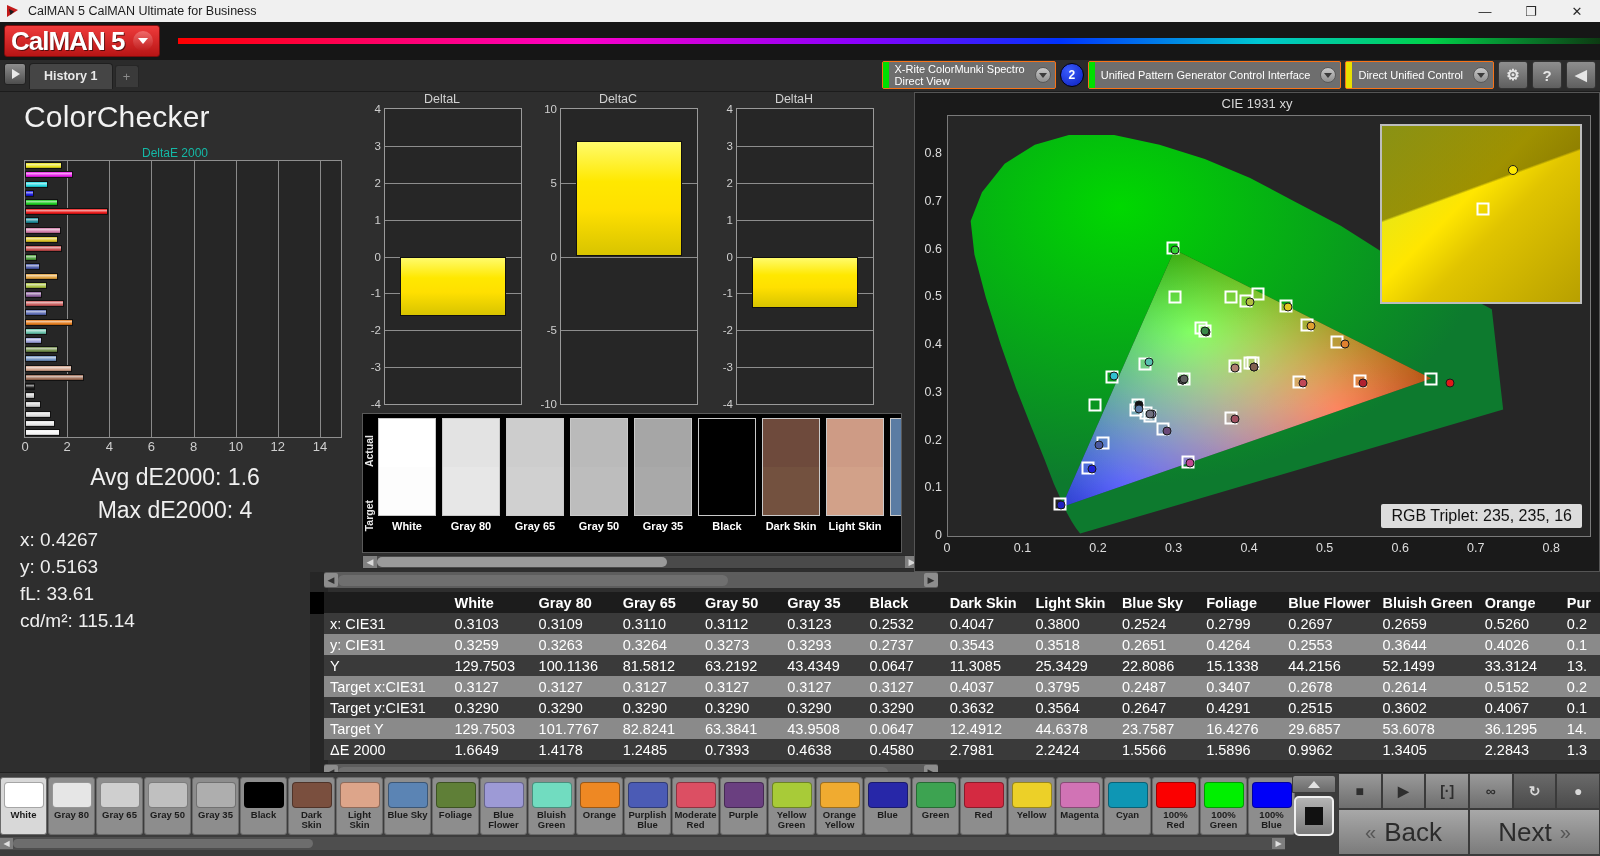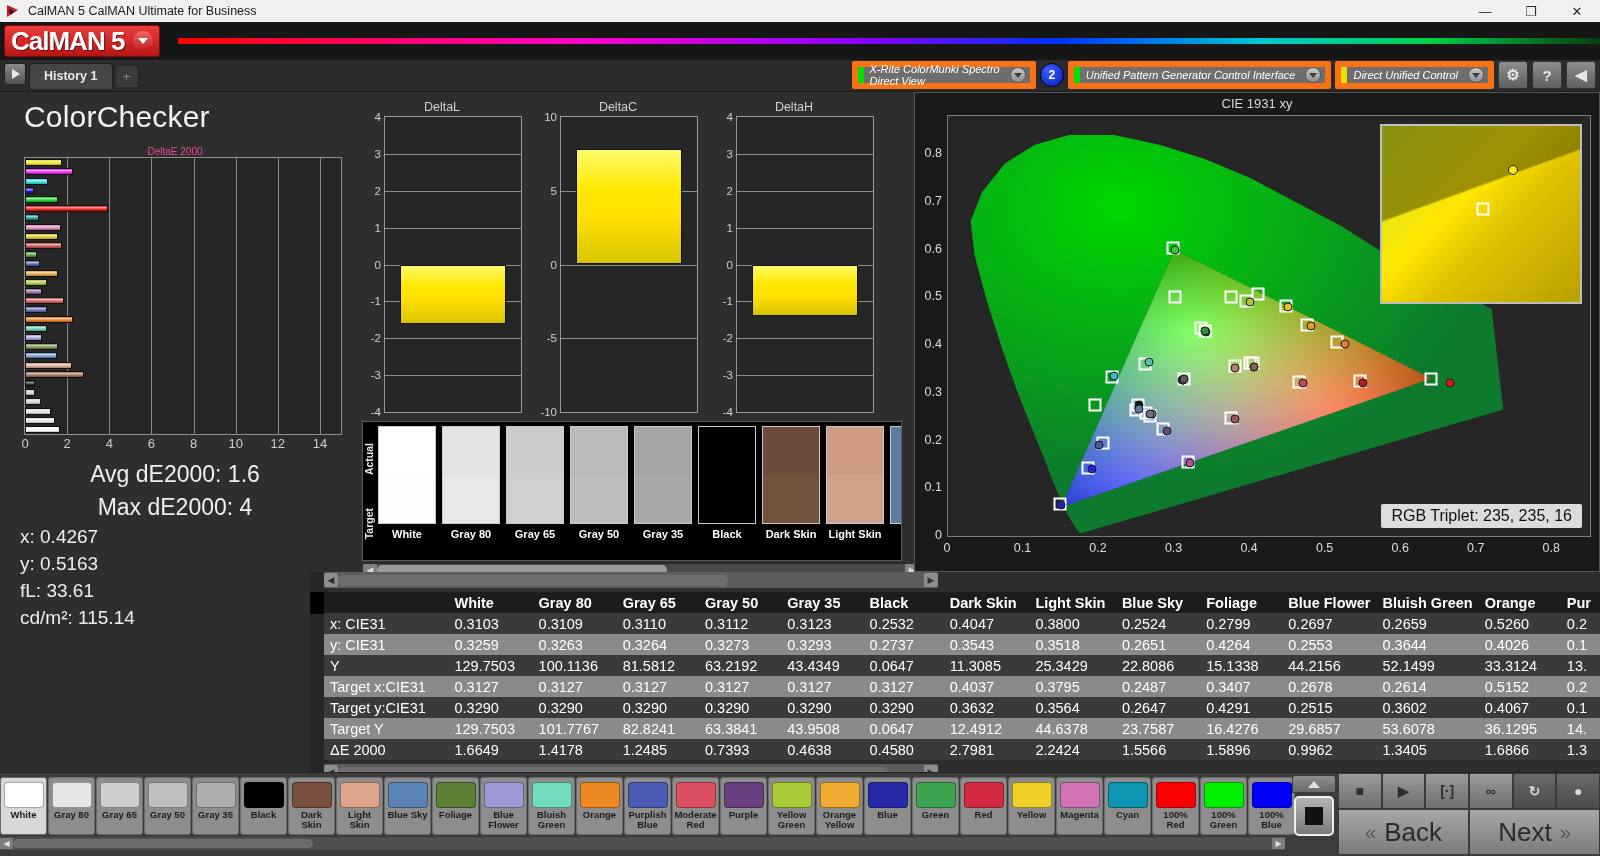--- a/index.html
+++ b/index.html
@@ -34,48 +34,48 @@
   #histbar{height:32px;background:#2b2b2b;display:flex;align-items:center;position:relative;border-bottom:1px solid #1c1c1c;}
   .playbtn{width:22px;height:22px;margin:0 3px 4px 4px;border-radius:3px;background:linear-gradient(#8d8d8d,#4e4e4e);
      border:1px solid #222;display:flex;align-items:center;justify-content:center;}
   .playbtn::after{content:"";border-left:8px solid #e9e9e9;border-top:5px solid transparent;border-bottom:5px solid transparent;margin-left:2px;}
   .htab{height:26px;padding:0 14px;background:#454545;color:#eaeaea;display:flex;align-items:center;
      border-radius:4px 4px 0 0;font-size:12.5px;font-weight:bold;border:1px solid #1f1f1f;border-bottom:none;}
   .hplus{width:24px;height:22px;background:#3a3a3a;color:#8a8a8a;display:flex;align-items:center;justify-content:center;
      border-radius:3px 3px 0 0;font-size:13px;margin-left:2px;border:1px solid #262626;border-bottom:none;}
   
   #toolbar{position:absolute;right:4px;bottom:2px;display:flex;align-items:center;gap:4px;}
-  .meterbox{height:28px;background:#6e6e6e;border:6px solid #f97316;border-radius:2px;display:flex;align-items:stretch;font-style:italic;}
+  .meterbox{height:28px;background:#6e6e6e;border:1px solid #f97316;border-radius:2px;display:flex;align-items:stretch;}
   .meterbox .stripe{width:6px;}
   .meterbox .lbl{display:flex;flex-direction:column;justify-content:center;padding:0 6px;font-size:11px;color:#fff;line-height:12px;}
   .meterbox .dd{width:24px;display:flex;align-items:center;justify-content:center;}
   .dd-circ{width:16px;height:16px;border-radius:50%;background:linear-gradient(#c9c9c9,#8f8f8f);
      display:flex;align-items:center;justify-content:center;border:1px solid #5a5a5a;}
   .dd-circ::after{content:"";border-left:4px solid transparent;border-right:4px solid transparent;border-top:5px solid #3c3c3c;}
   .bluebadge{width:24px;height:24px;border-radius:50%;background:radial-gradient(circle at 35% 30%,#3a5cff,#0a1ebb);
      color:#fff;font-size:12px;font-weight:bold;display:flex;align-items:center;justify-content:center;border:1px solid #001;}
   .sqbtn{width:30px;height:28px;background:linear-gradient(#8e8e8e,#5f5f5f);border:1px solid #333;border-radius:3px;
      display:flex;align-items:center;justify-content:center;color:#e6e6e6;font-size:15px;font-weight:bold;}
   
   #main{position:absolute;top:92px;left:0;width:1600px;height:680px;}
   
   #leftpanel{position:absolute;left:0;top:0;width:350px;height:680px;padding:0 14px;}
   .cc-title{font-size:30px;color:#f2f2f2;font-weight:normal;margin:8px 0 4px 10px;letter-spacing:.2px;}
   .cc-sub{font-size:14.5px;color:#dcdcdc;line-height:19px;margin-left:10px;}
-  .de-title{text-align:center;font-size:10px;color:#ec4899;margin-top:12px;}
+  .de-title{text-align:center;font-size:12px;color:#14b8a6;margin-top:12px;}
   #dechart{position:relative;margin-left:10px;width:318px;height:278px;background:#262626;border:1px solid #8f8f8f;}
   #dechart .vgrid{position:absolute;top:0;bottom:0;width:1px;background:#8a8a8a;}
   .debar{position:absolute;height:7px;border:1px solid #111;}
   #deaxis{position:relative;margin-left:10px;width:318px;height:20px;}
   #deaxis span{position:absolute;font-size:13px;color:#cfcfcf;transform:translateX(-50%);top:1px;}
   .avgline{text-align:center;font-size:23px;color:#f0f0f0;margin-top:6px;}
   .cr-head{font-size:21px;color:#f0f0f0;margin:14px 0 6px 6px;}
   .cr-row{font-size:19px;color:#efefef;margin:5px 0 5px 6px;}
   
-  #center{position:absolute;left:350px;top:8px;width:562px;height:680px;}
+  #center{position:absolute;left:350px;top:0;width:562px;height:680px;}
   .minicharts{display:flex;gap:16px;padding-left:12px;}
   .mc{width:160px;}
   .mc .mt{text-align:center;font-size:12.5px;color:#d2d2d2;margin-bottom:2px;}
   .mc .plotwrap{display:flex;}
   .mc .ylabels{width:22px;position:relative;height:297px;}
   .mc .ylabels span{position:absolute;right:3px;font-size:11.5px;color:#cfcfcf;transform:translateY(-50%);}
   .mc .plot{position:relative;flex:1;height:297px;background:#262626;border:1px solid #9a9a9a;}
   .mc .hgrid{position:absolute;left:0;right:0;height:1px;background:#8d8d8d;}
   .mc .vbar{position:absolute;left:11%;width:78%;border:1px solid #101010;
      background:linear-gradient(180deg,#fffb6b,#ffe800 35%,#ffe000 60%,#d8c400);}
@@ -669,21 +669,21 @@
               <td>1.2485</td>
               <td>0.7393</td>
               <td>0.4638</td>
               <td>0.4580</td>
               <td>2.7981</td>
               <td>2.2424</td>
               <td>1.5566</td>
               <td>1.5896</td>
               <td>0.9962</td>
               <td>1.3405</td>
-              <td>1.6866</td>
+              <td>2.2843</td>
               <td>1.3</td>
             </tr>
           </tbody>
       </table>
     </div>
     <div class="tscroll" style="width:614px;margin-top:4px">
       <div class="ar">◀</div>
       <div class="th" style="width:550px"></div>
       <div style="flex:1"></div>
       <div class="ar">▶</div>

